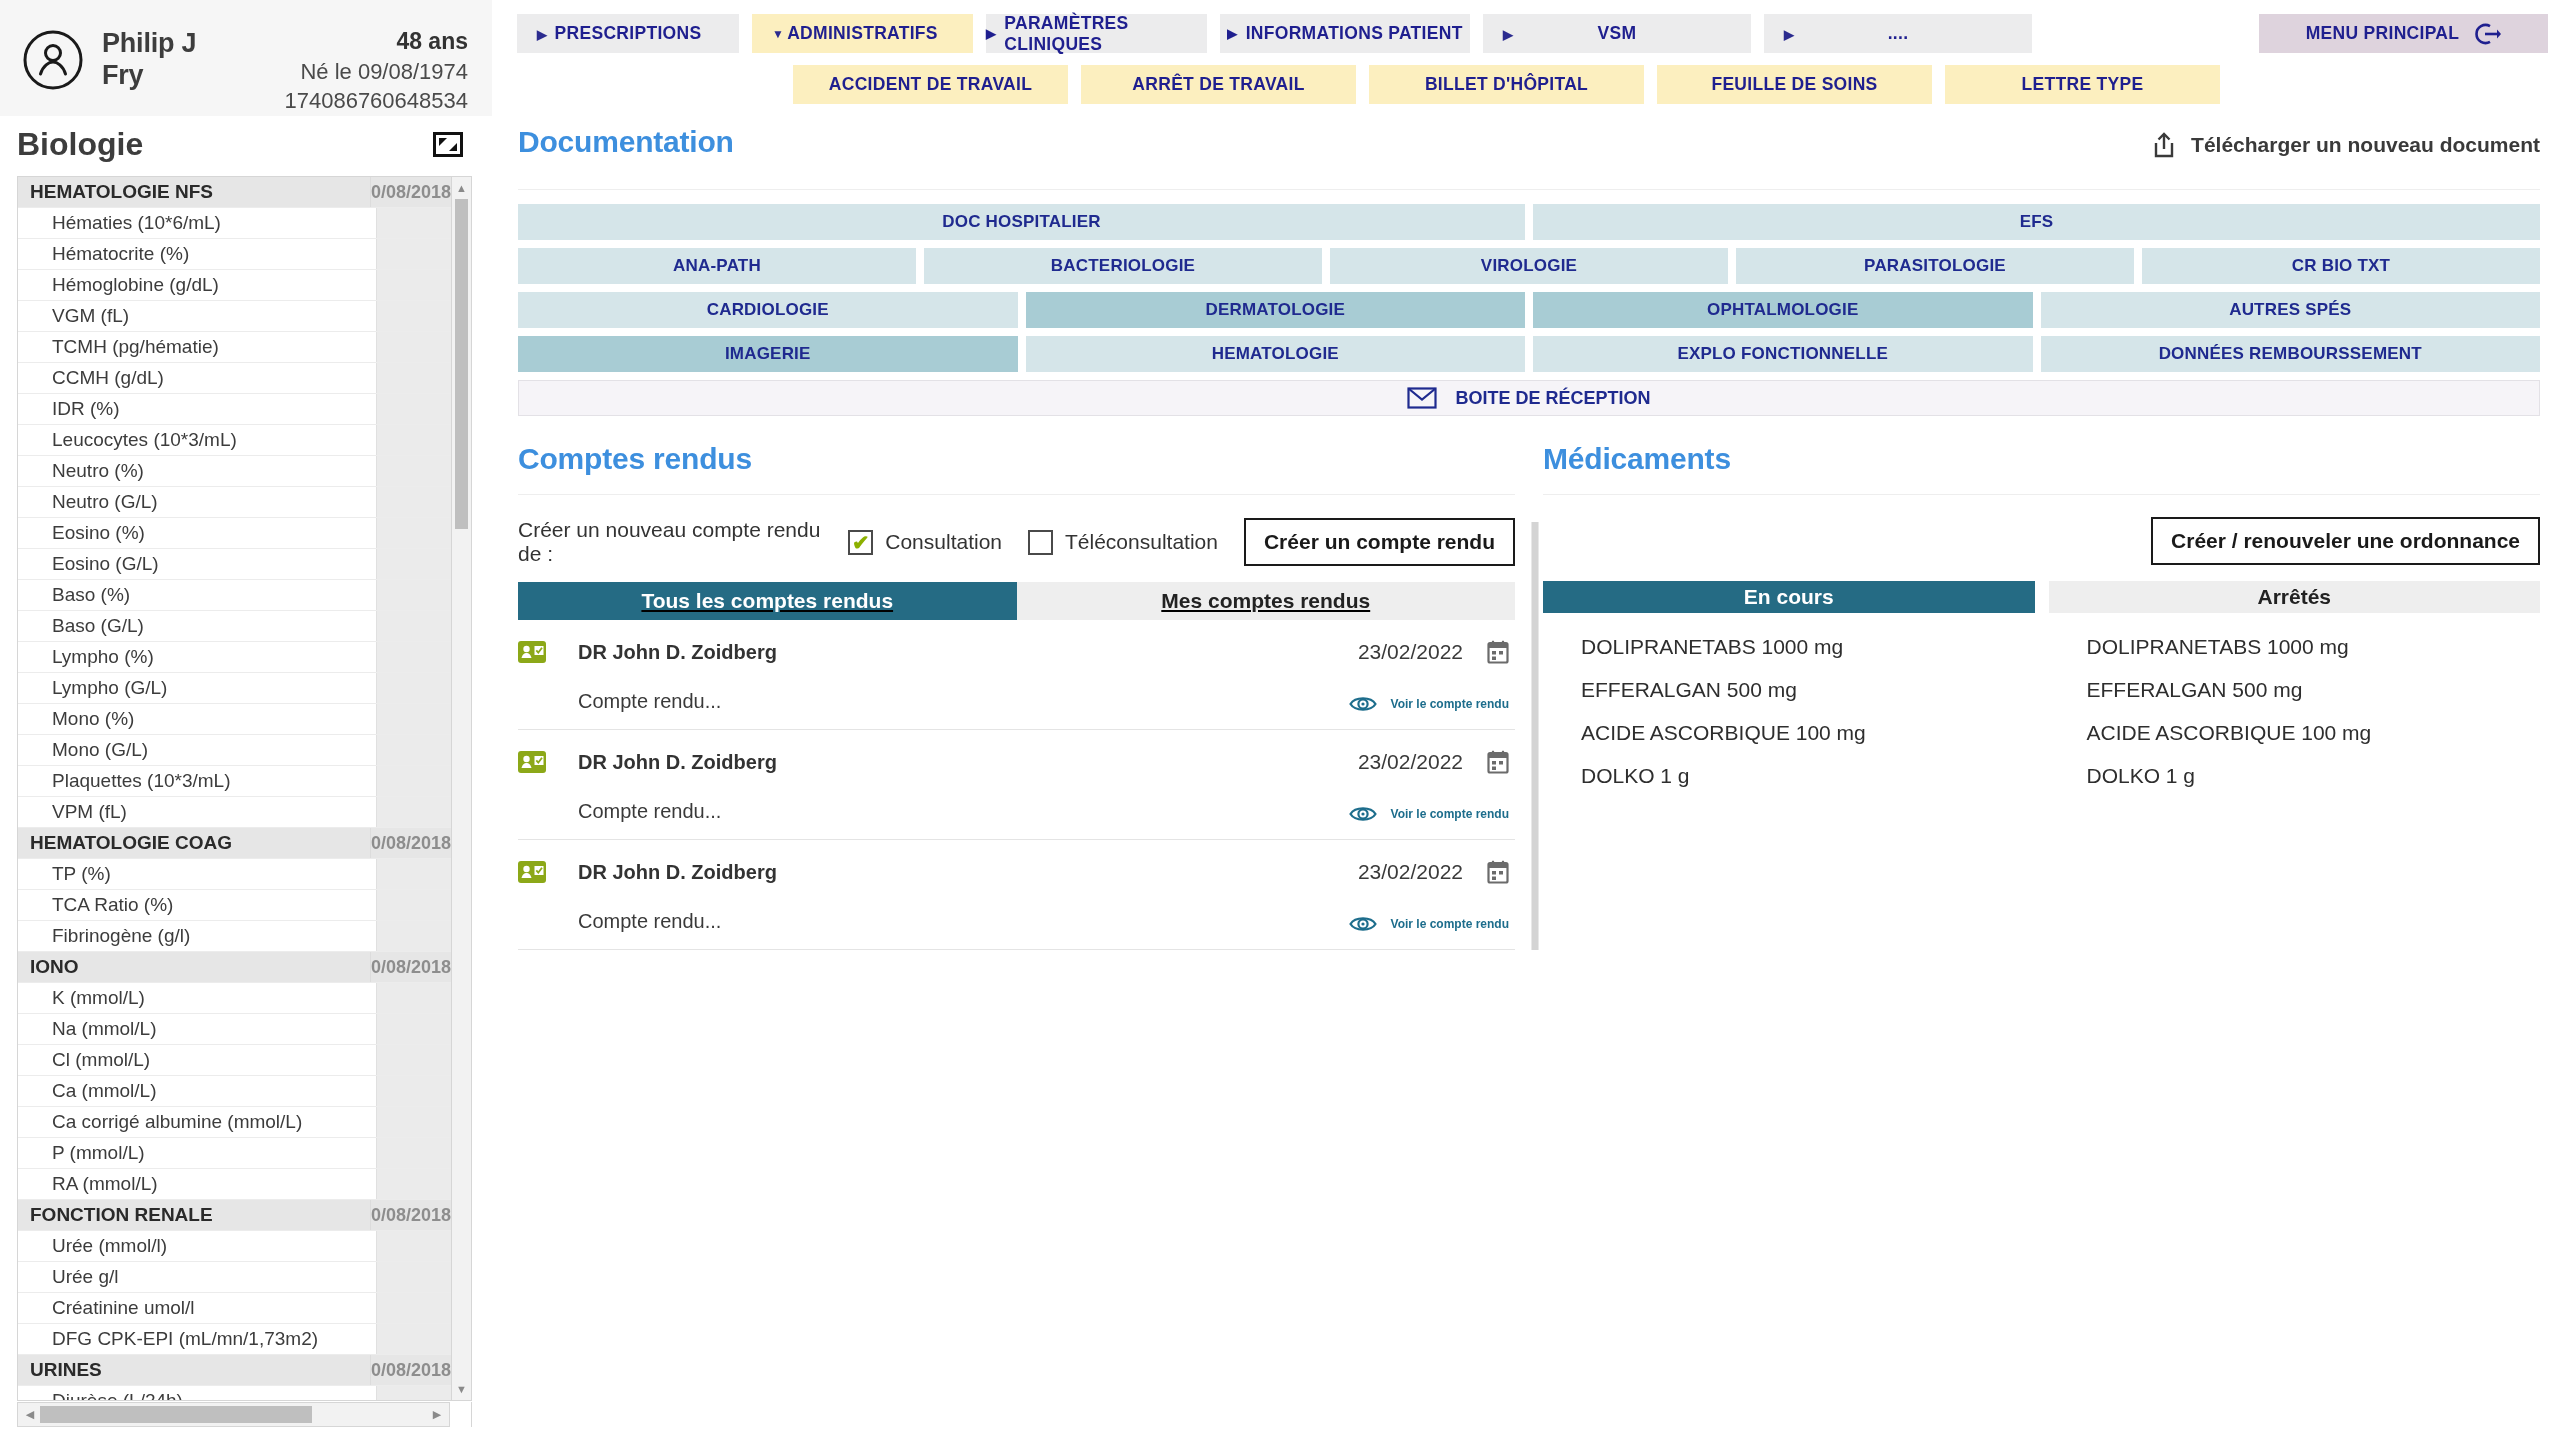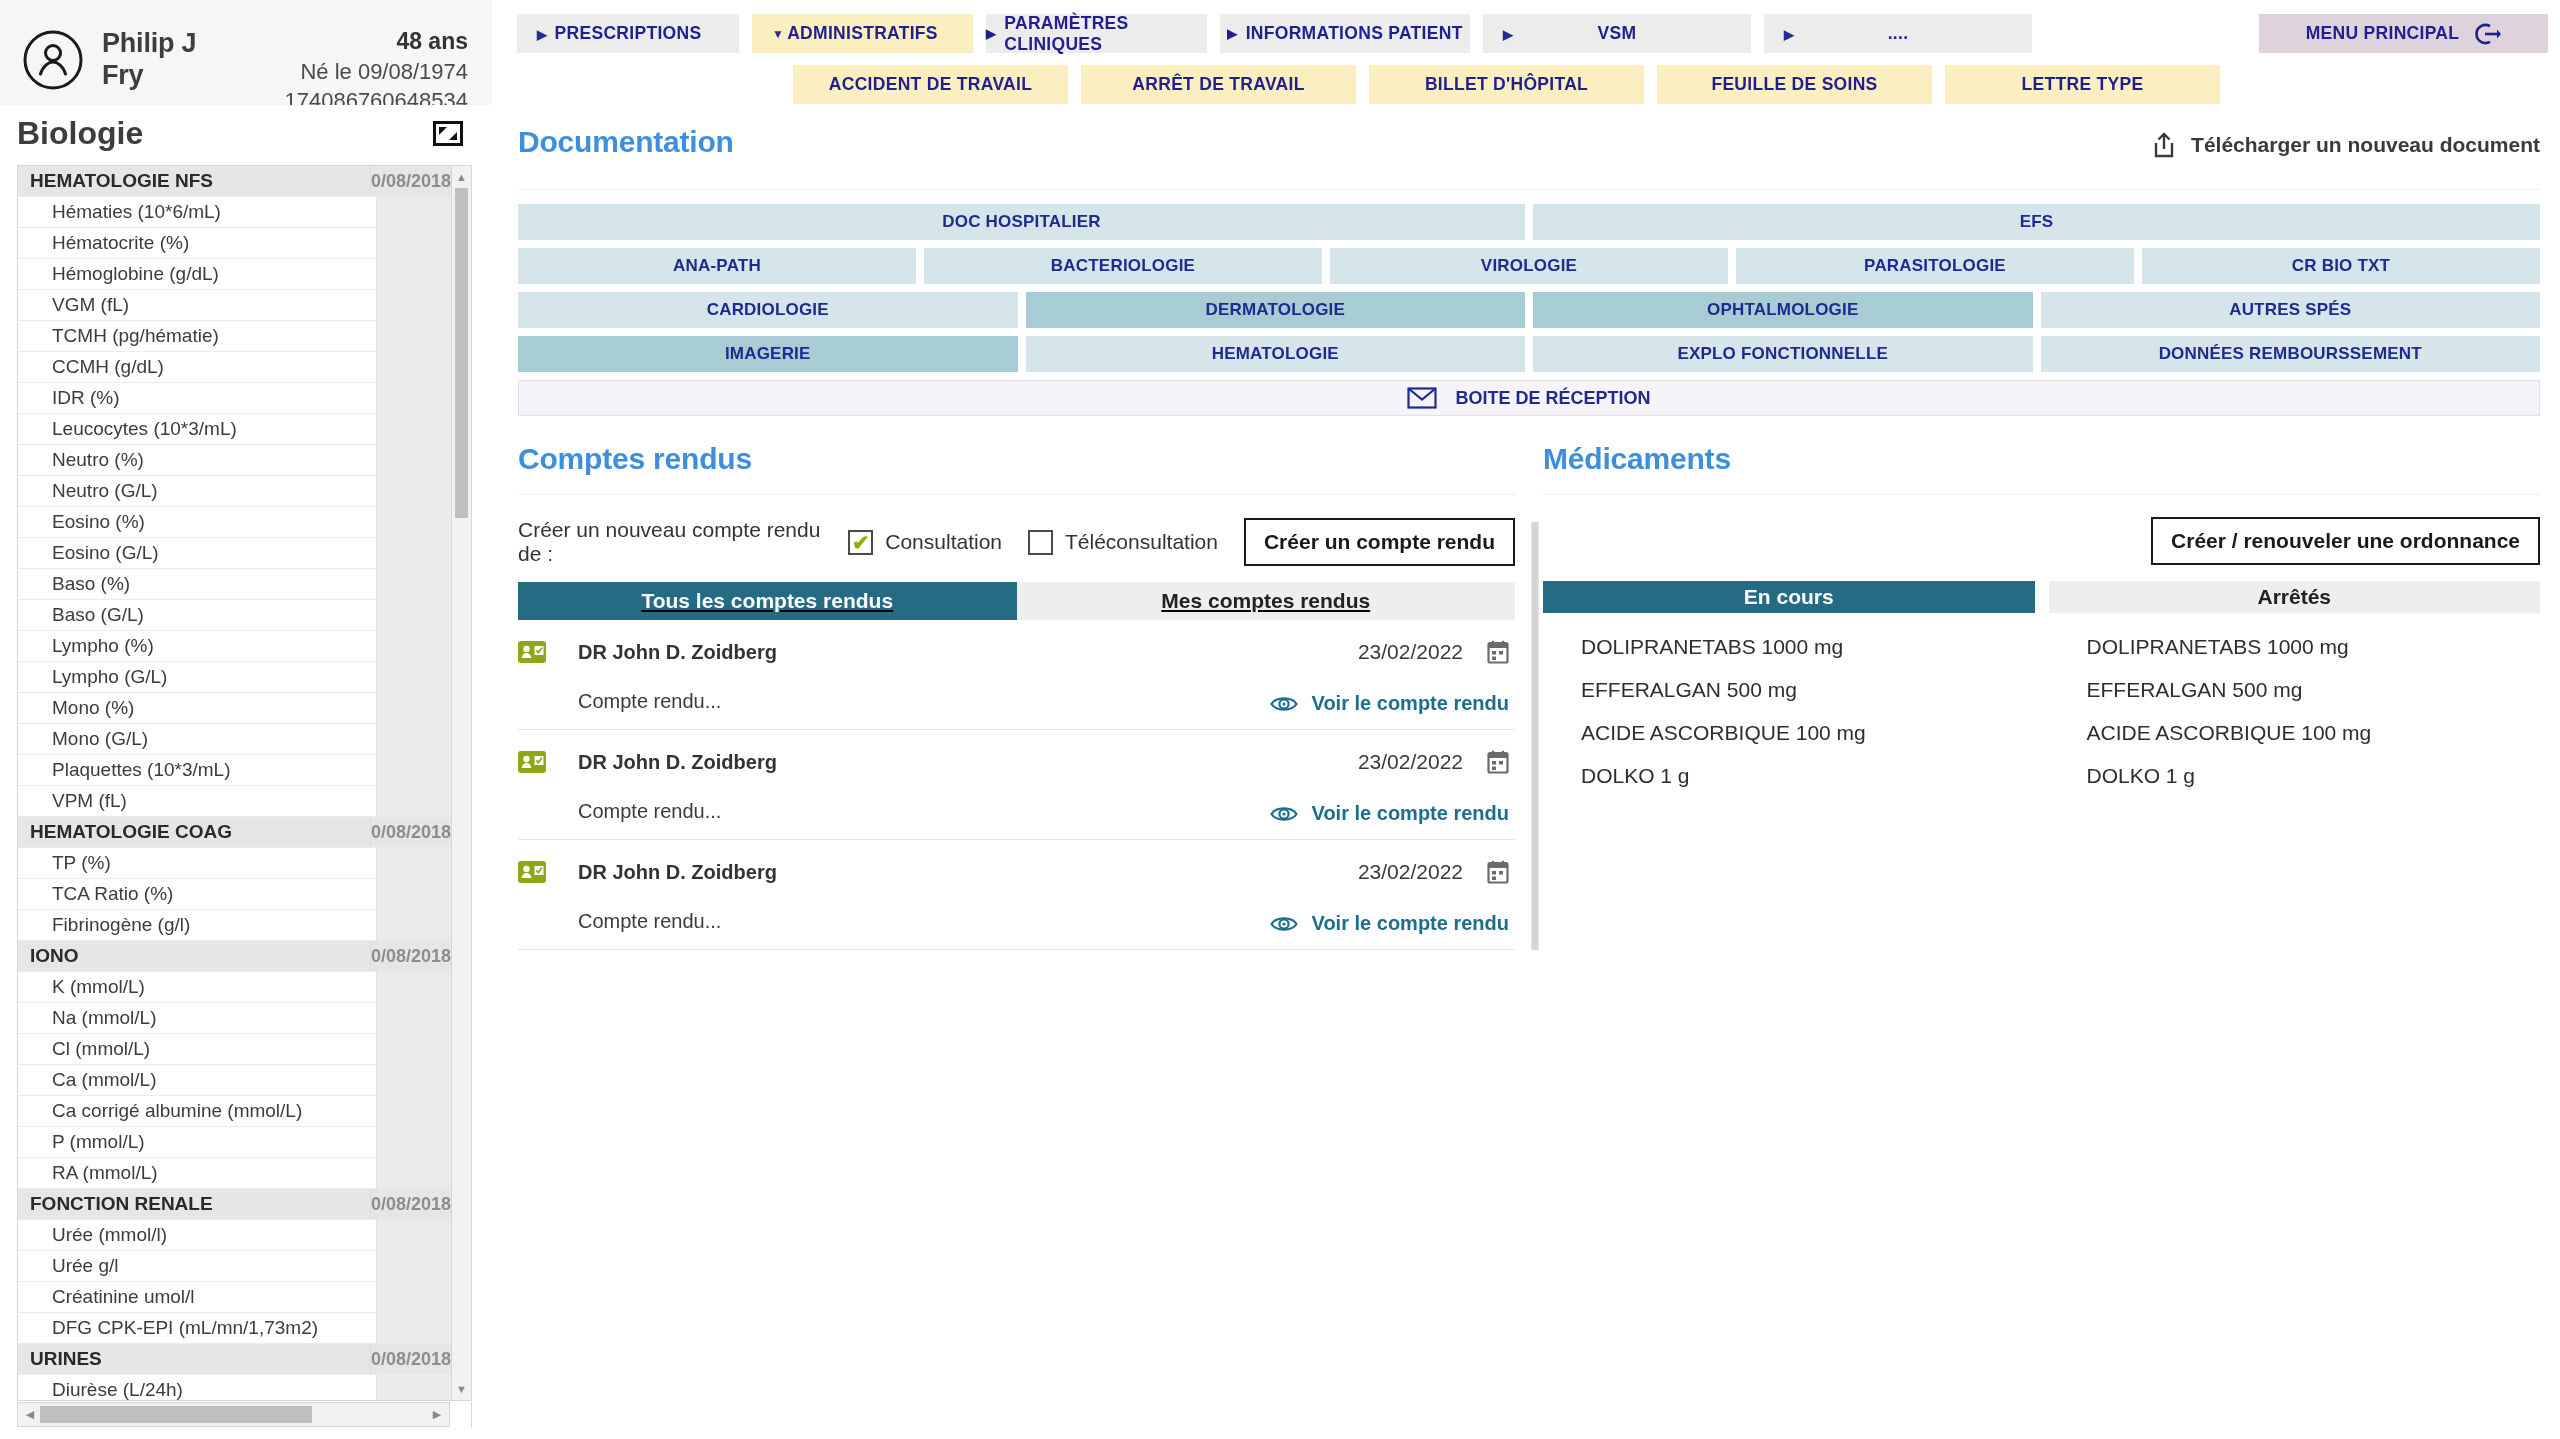--- a/index.html
+++ b/index.html
@@ -59,21 +59,21 @@
   .nav-more  { width: 268px; }
   .nav-menu  { width: 289px; margin-left: auto; }
   .logout-icon { width: 28px; height: 28px; }
   .nav-y1 { width: 290px; }
   .nav-y2 { width: 290px; }
   .nav-y3 { width: 290px; }
   .nav-y4 { width: 290px; }
   .nav-y5 { width: 290px; }
 
   
-  .sidebar { position: absolute; left: 0; top: 105px; width: 492px; bottom: 0; background:#fff; }
+  .sidebar { position: absolute; left: 0; top: 116px; width: 492px; bottom: 0; background:#fff; }
   .sidebar-title {
     position: absolute; left: 17px; top: 10px;
     font-size: 32px; font-weight: bold; color: #3d3d3d;
   }
   .expand-icon {
     position: absolute; right: 29px; top: 16px;
     width: 30px; height: 25px; cursor: pointer;
   }
   .bio-table-wrap {
     position: absolute; left: 17px; top: 60px; right: 20px; bottom: 38px;
@@ -186,21 +186,21 @@
   .cr-item { position: relative; padding: 18px 0 16px 0; border-bottom: 1px solid #e4e4e4; }
   .cr-line1 { display: flex; align-items: center; position: relative; height: 28px; }
   .badge-icon { width: 28px; height: 22px; flex: 0 0 28px; }
   .cr-author { margin-left: 32px; font-size: 20px; font-weight: bold; color: #333; }
   .cr-date { position: absolute; right: 52px; font-size: 21px; color: #3a3a3a; }
   .cal-icon { position: absolute; right: 6px; width: 22px; height: 24px; }
   .cr-body { margin-left: 60px; margin-top: 24px; font-size: 20px; color: #3a3a3a; }
   .cr-view {
     position: absolute; right: 6px; bottom: 14px;
     display: flex; align-items: center; gap: 14px;
-    color: #1d6d8c; font-size: 20px; font-weight: bold; cursor: pointer;
+    color: #1d6d8c; font-size: 12px; font-weight: bold; cursor: pointer;
   }
   .eye-icon { width: 28px; height: 22px; }
 
   .med-btn-row { display: flex; justify-content: flex-end; margin-top: 22px; }
   .med-tabs { display: flex; margin-top: 16px; }
   .med-tab {
     flex: 1 1 0; height: 32px;
     display: flex; align-items: center; justify-content: center;
     font-size: 21px; font-weight: bold; cursor: pointer;
   }

